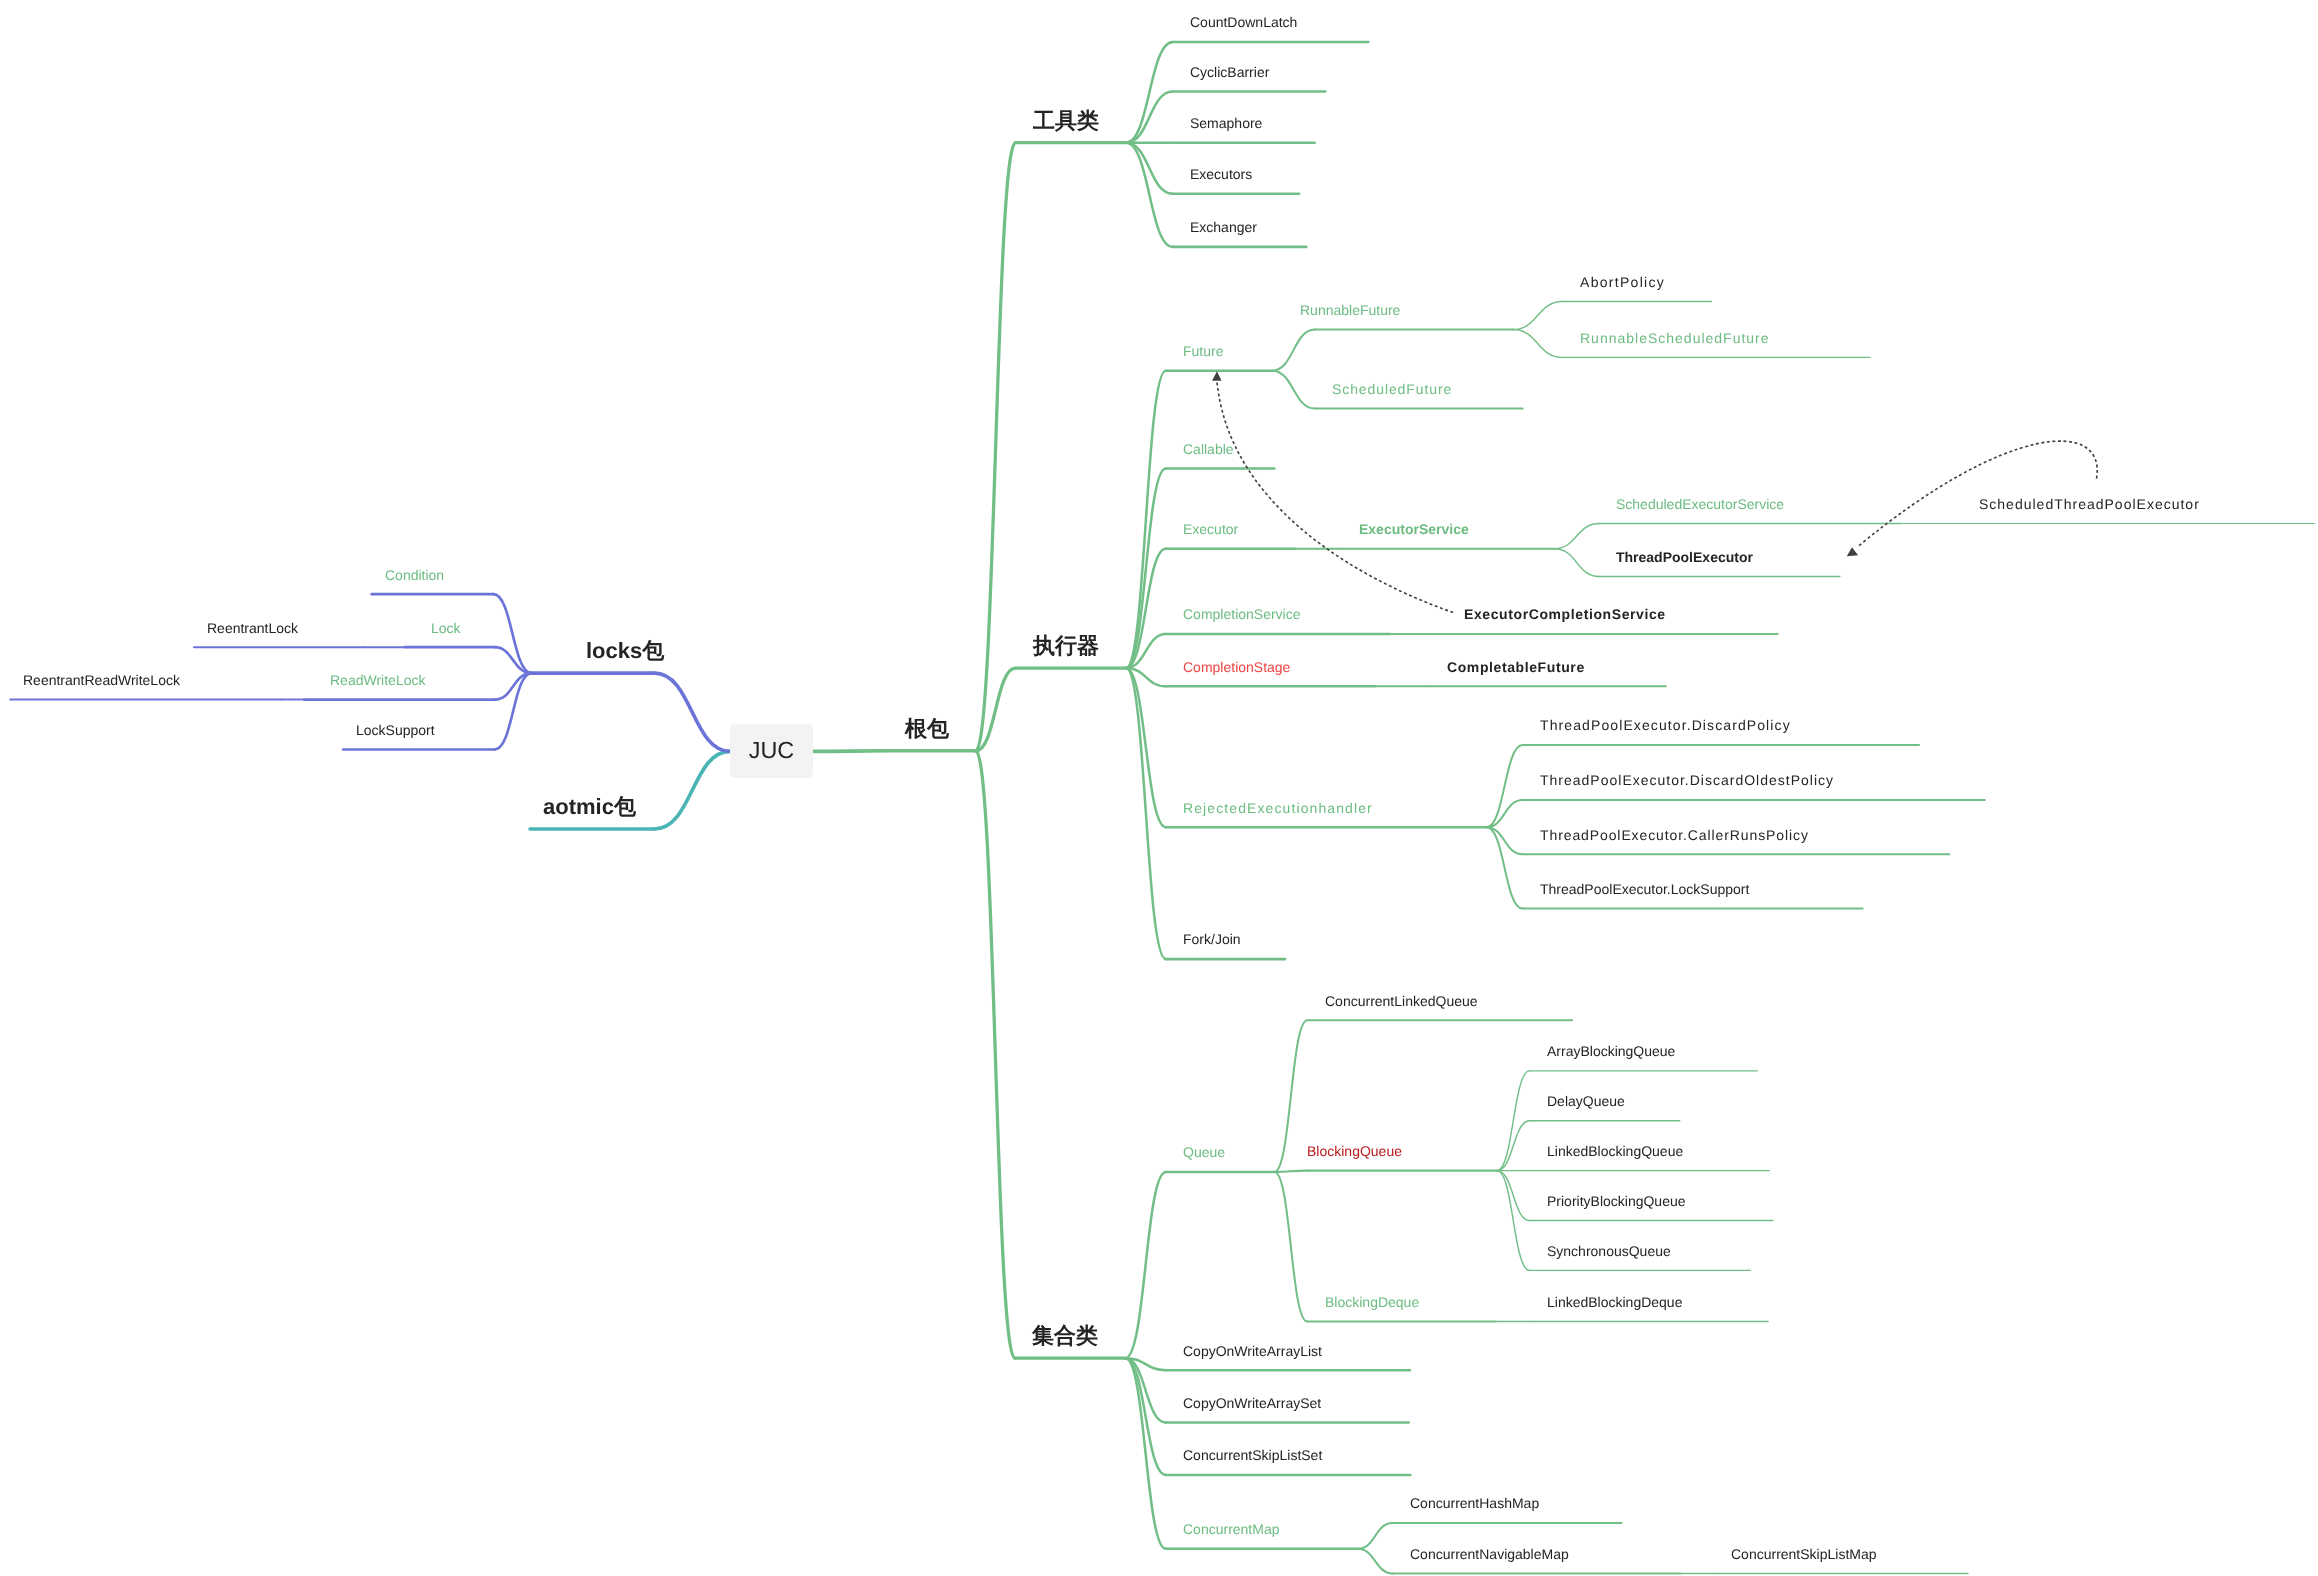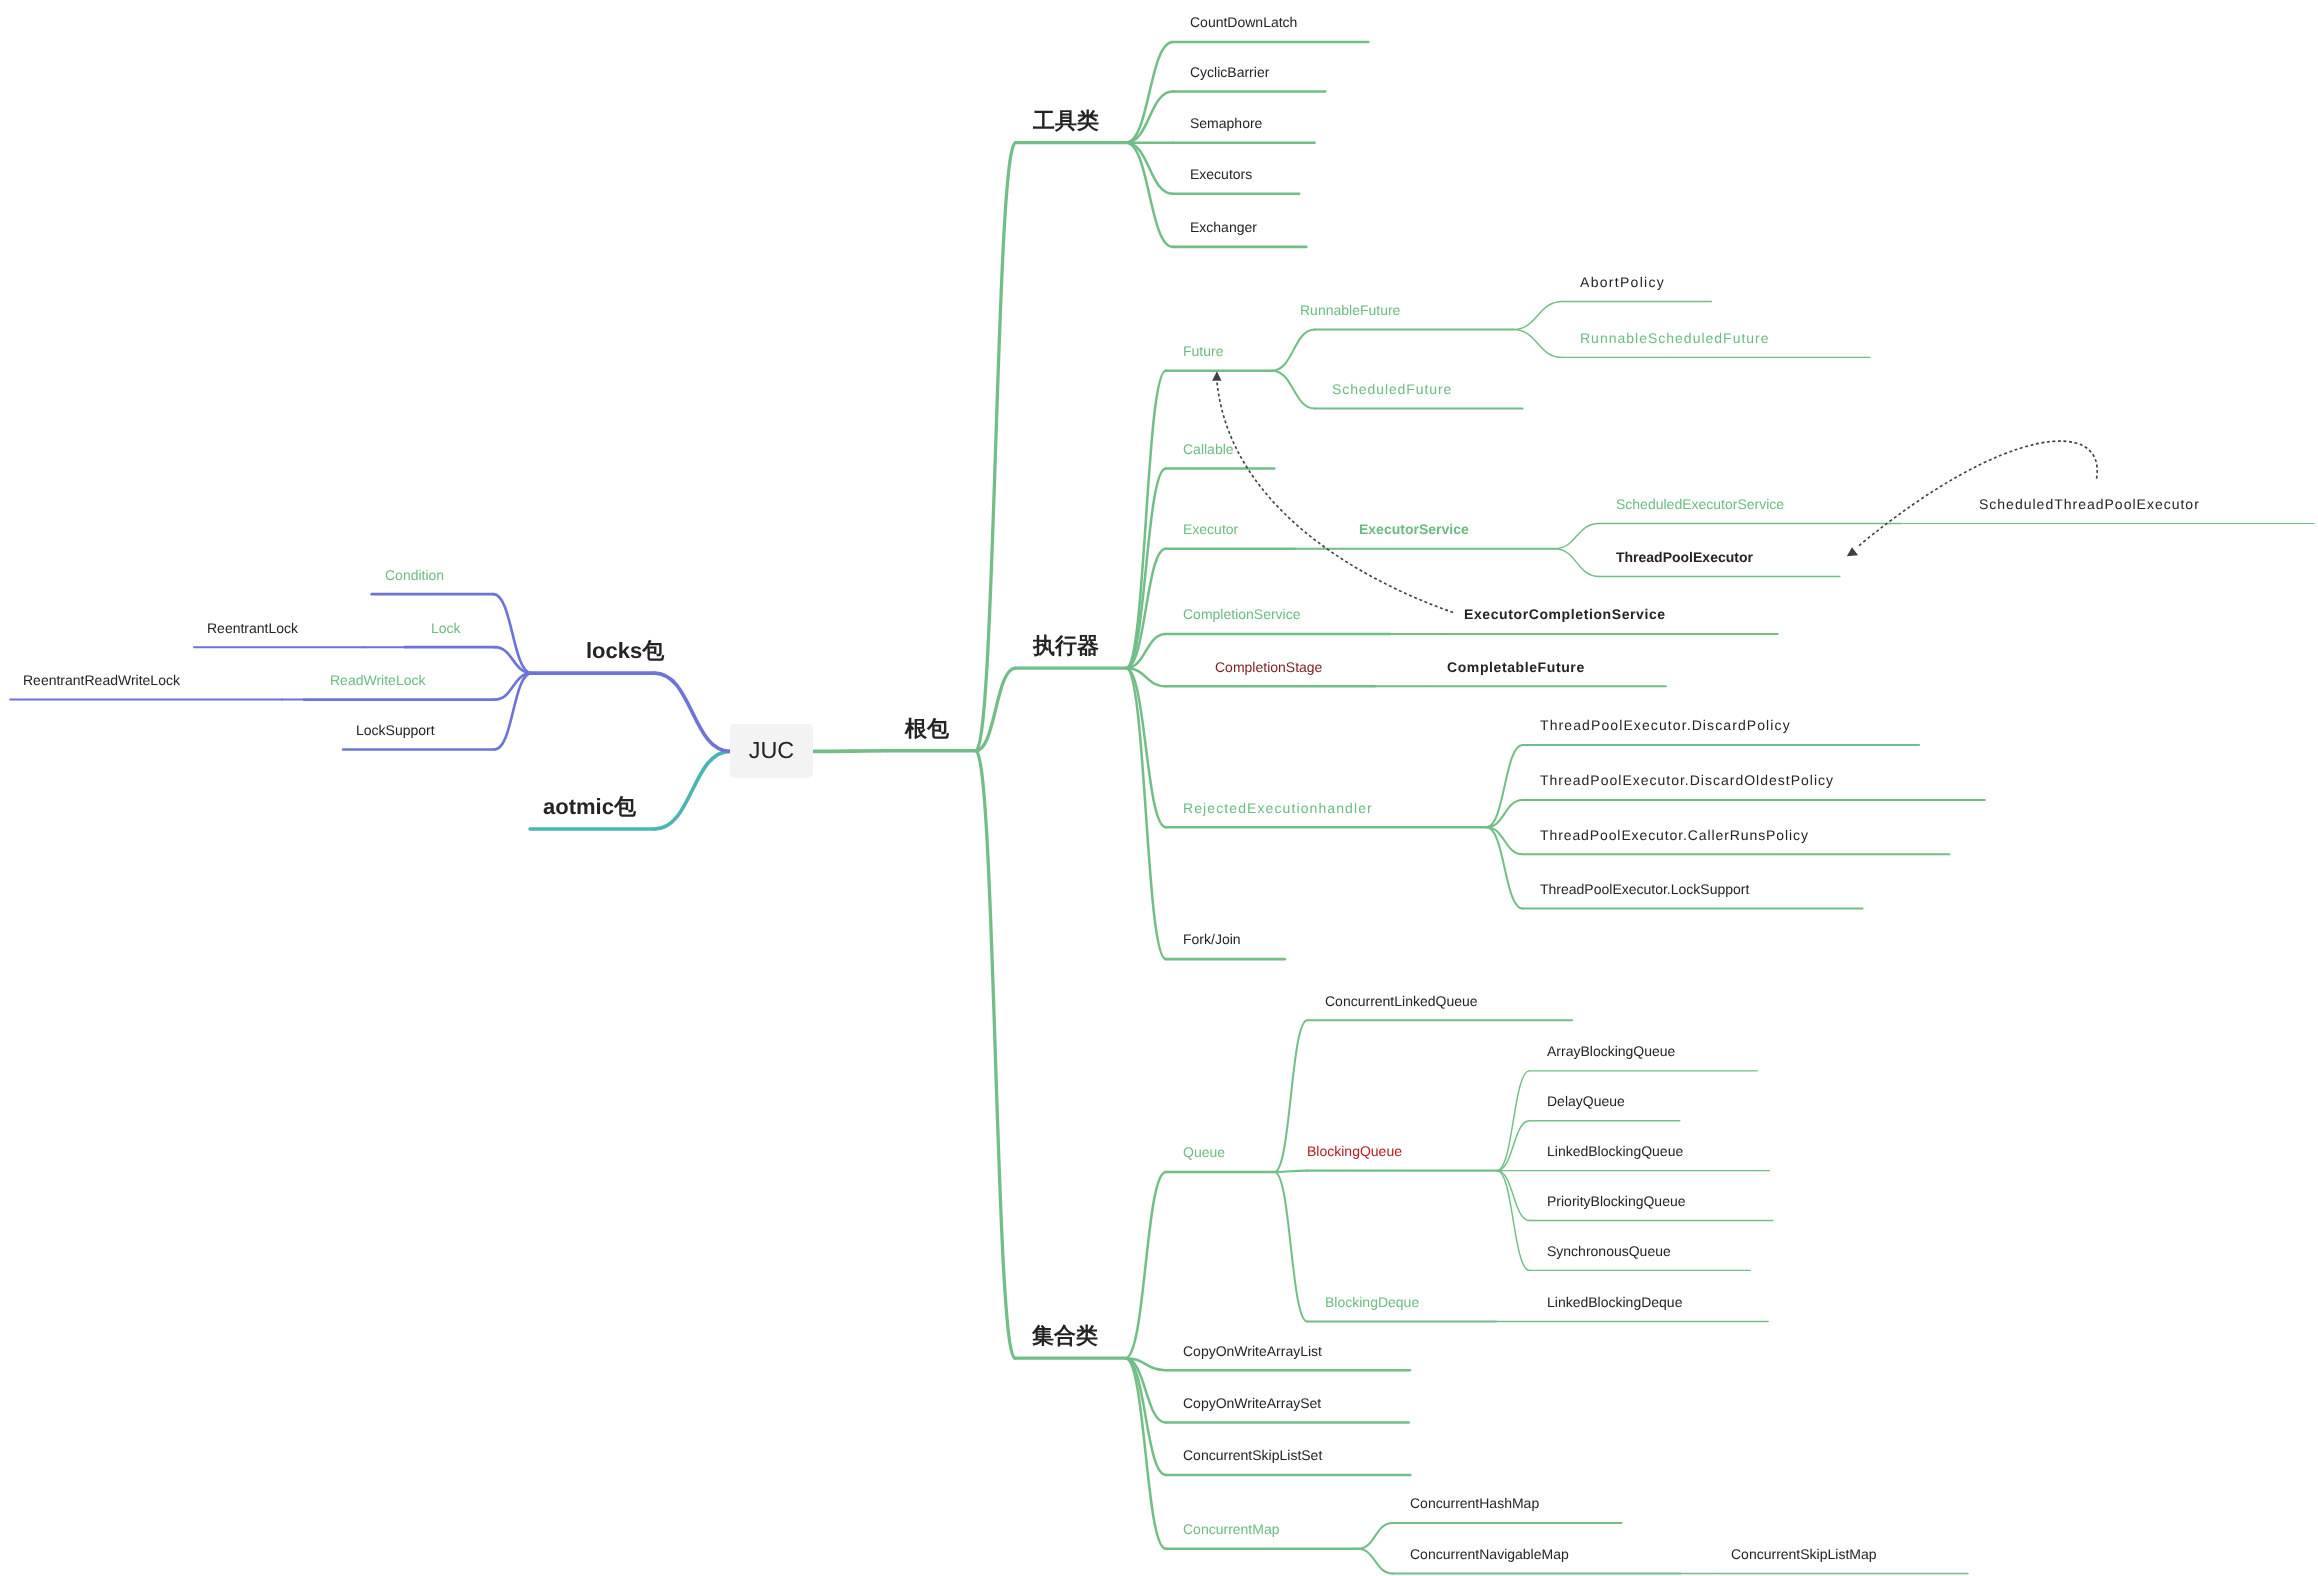--- a/index.html
+++ b/index.html
@@ -150,21 +150,21 @@
       <div class="nlabel" style="letter-spacing: 1px; left: 1580px; top: 328px; color: rgb(108, 188, 130);">RunnableScheduledFuture</div>
       <div class="nlabel" style="letter-spacing: 0.9px; left: 1332px; top: 379px; color: rgb(108, 188, 130);">ScheduledFuture</div>
       <div class="nlabel" style="left: 1183px; top: 439px; color: rgb(108, 188, 130);">Callable</div>
       <div class="nlabel" style="left: 1183px; top: 519px; color: rgb(108, 188, 130);">Executor</div>
       <div class="nlabel b" style="left: 1359px; top: 519px; color: rgb(108, 188, 130);">ExecutorService</div>
       <div class="nlabel" style="left: 1616px; top: 494px; color: rgb(108, 188, 130);">ScheduledExecutorService</div>
       <div class="nlabel" style="letter-spacing: 1px; left: 1979px; top: 494px;">ScheduledThreadPoolExecutor</div>
       <div class="nlabel b" style="left: 1616px; top: 547px;">ThreadPoolExecutor</div>
       <div class="nlabel" style="left: 1183px; top: 604px; color: rgb(108, 188, 130);">CompletionService</div>
       <div class="nlabel b" style="letter-spacing: 0.6px; left: 1464px; top: 604px;">ExecutorCompletionService</div>
-      <div class="nlabel" style="left: 1215px; top: 657px; color: #7f1d1d;">CompletionStage</div>
+      <div class="nlabel" style="left: 1183px; top: 657px; color: #ef4444;">CompletionStage</div>
       <div class="nlabel b" style="letter-spacing: 0.6px; left: 1447px; top: 657px;">CompletableFuture</div>
       <div class="nlabel" style="letter-spacing: 1.1px; left: 1183px; top: 798px; color: rgb(108, 188, 130);">RejectedExecutionhandler</div>
       <div class="nlabel" style="letter-spacing: 1.1px; left: 1540px; top: 715px;">ThreadPoolExecutor.DiscardPolicy</div>
       <div class="nlabel" style="letter-spacing: 1px; left: 1540px; top: 770px;">ThreadPoolExecutor.DiscardOldestPolicy</div>
       <div class="nlabel" style="letter-spacing: 0.9px; left: 1540px; top: 825px;">ThreadPoolExecutor.CallerRunsPolicy</div>
       <div class="nlabel" style="left: 1540px; top: 879px;">ThreadPoolExecutor.LockSupport</div>
       <div class="nlabel" style="left: 1183px; top: 929px;">Fork/Join</div>
       <div class="nlabel cjk" style="left: 1032px; top: 1325px;">集合类</div>
       <div class="nlabel" style="left: 1183px; top: 1142px; color: rgb(108, 188, 130);">Queue</div>
       <div class="nlabel" style="left: 1325px; top: 991px;">ConcurrentLinkedQueue</div>

